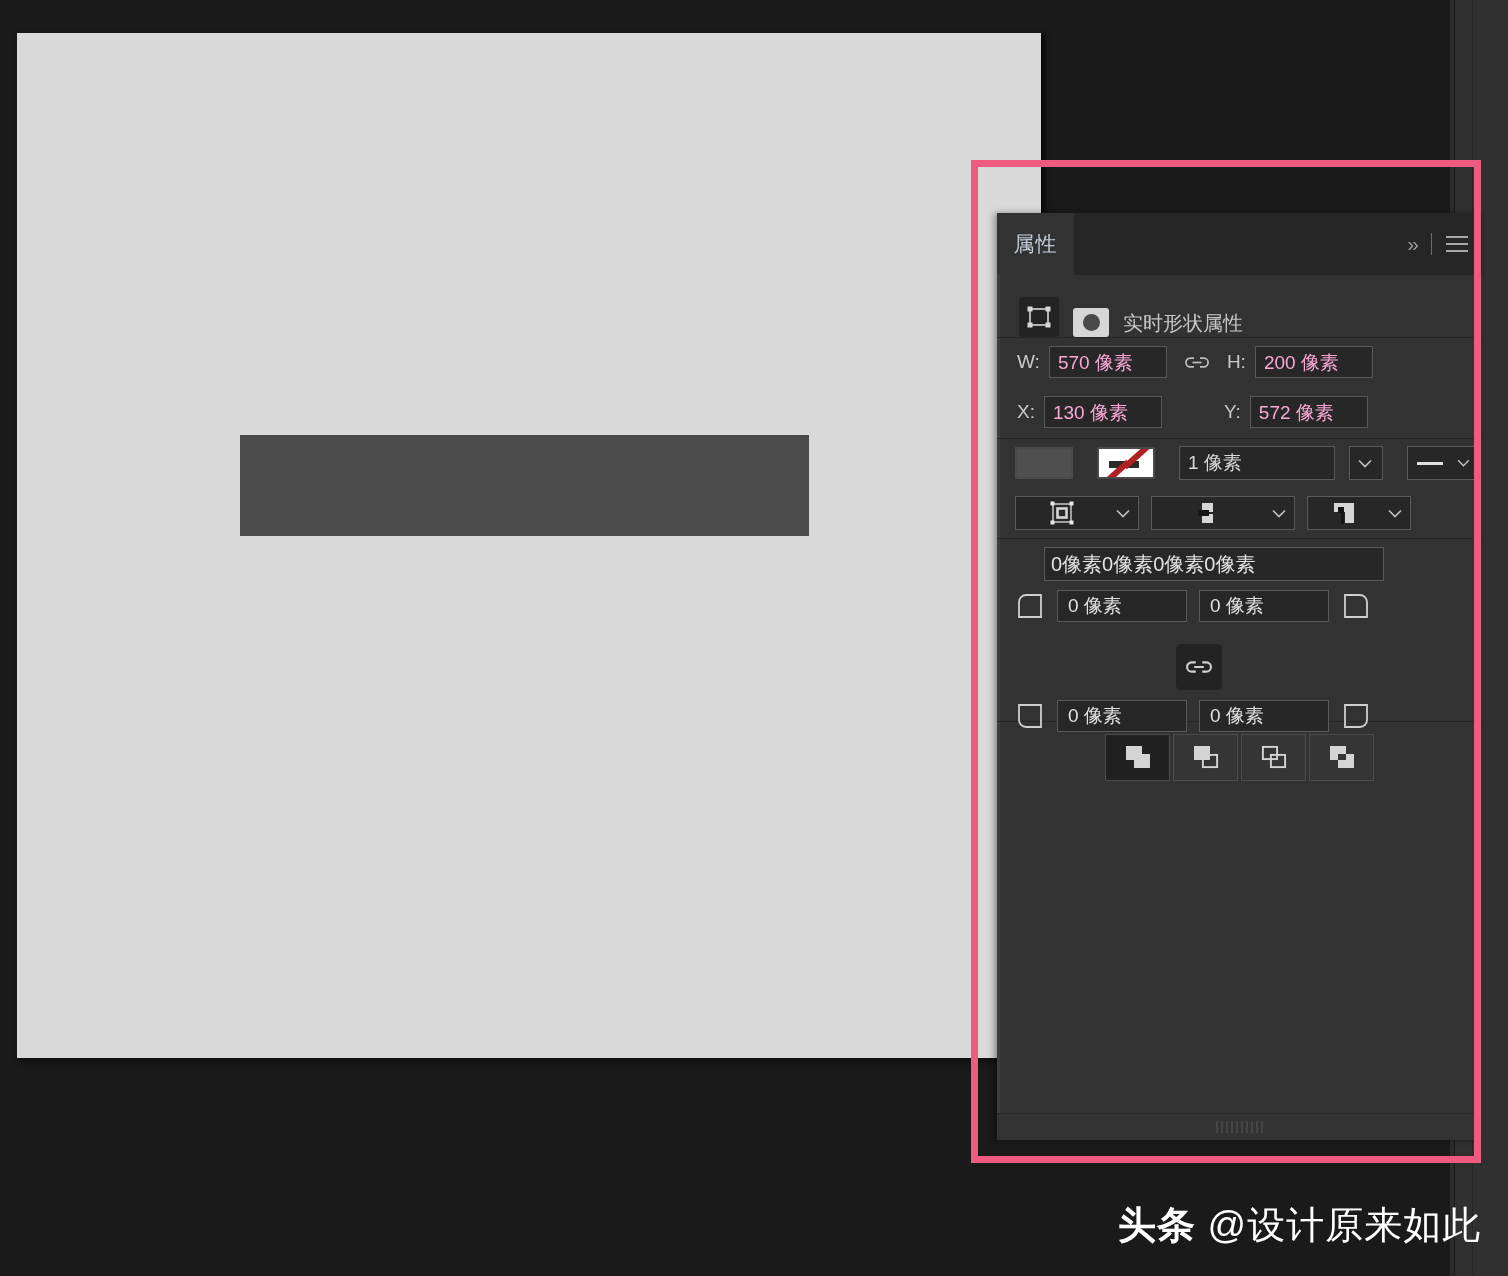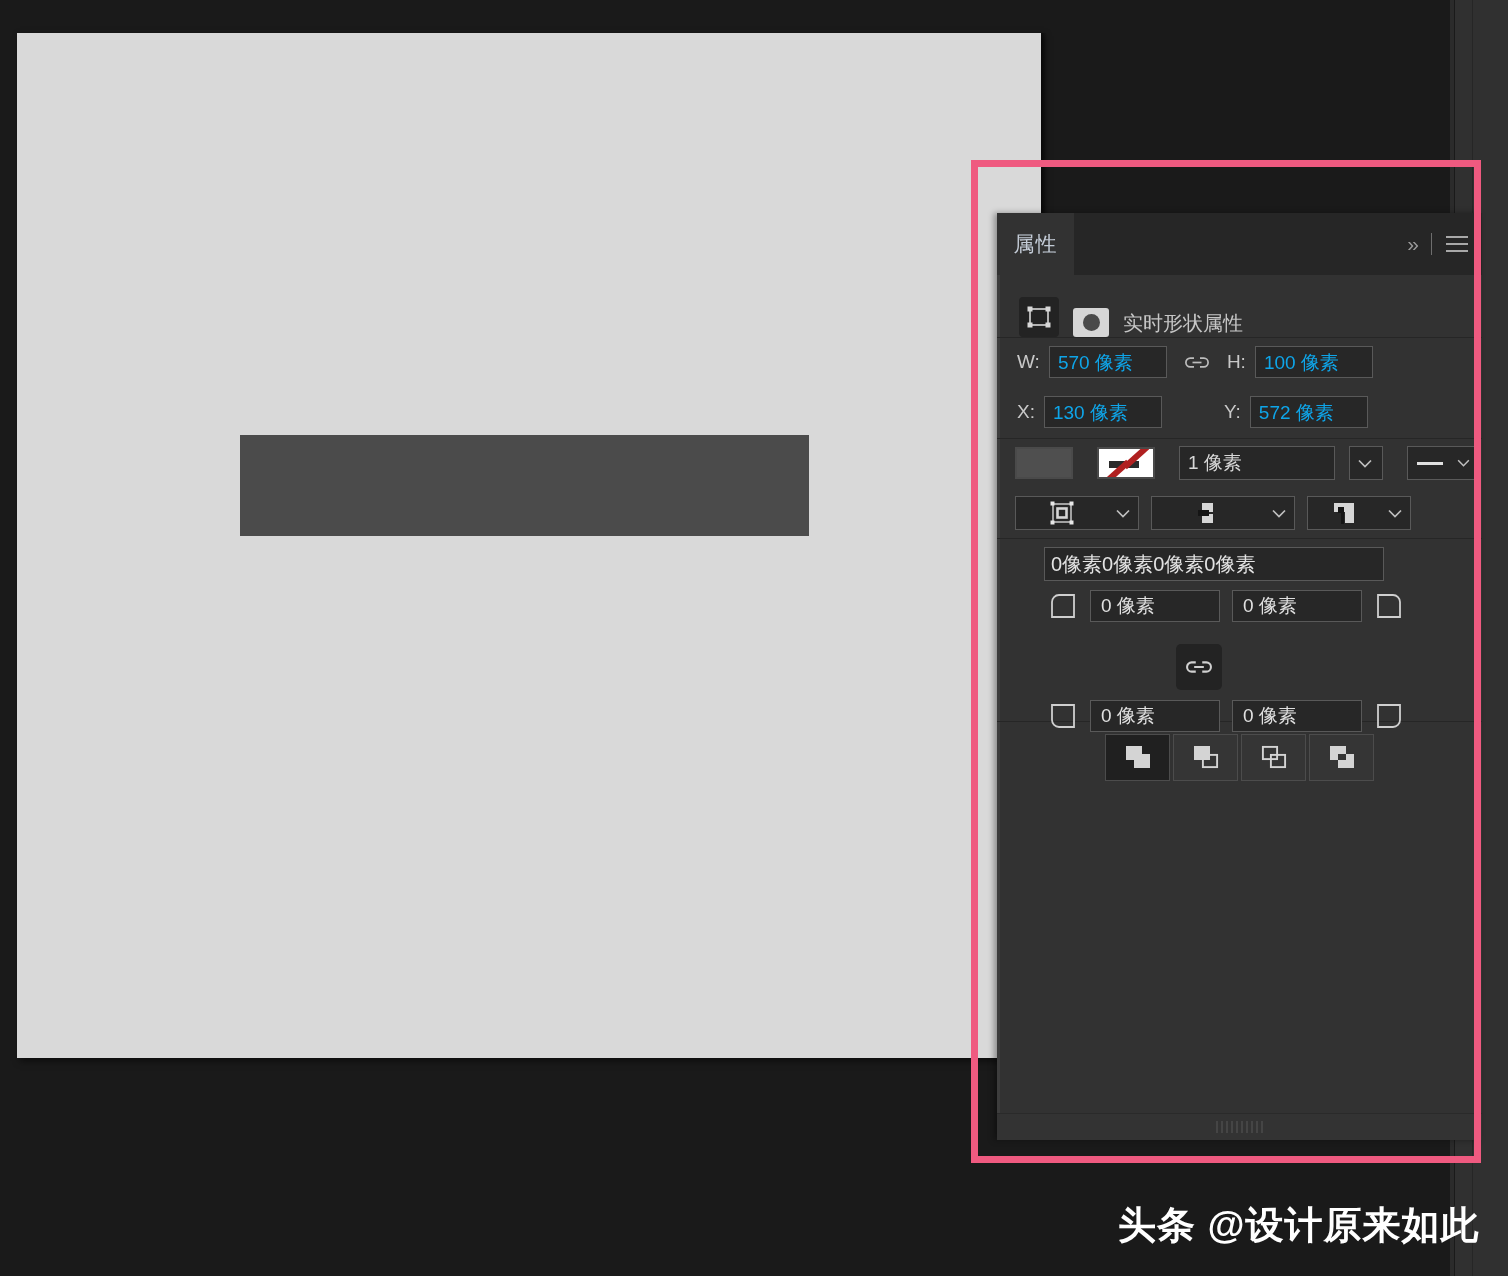--- a/index.html
+++ b/index.html
@@ -107,21 +107,21 @@
   #section-radius{top:325px;height:183px;}
   #section-pathops{top:508px;height:72px;}
 
   .field-row{display:flex;align-items:center;height:50px;padding-left:20px;}
 
   .field-label{
     color:#c9c9c9;font-size:19px;margin-right:9px;
   }
   .num-field{
     background:#272727;border:1px solid #595959;
-    color:#0ea5e9;font-size:19px;
+    color:#f9a8d4;font-size:19px;
     height:32px;line-height:32px;padding:0 8px;
     box-sizing:border-box;cursor:text;
   }
   .w-field{width:118px;}
   #link-wh-icon{
     margin:0 18px;color:#bdbdbd;font-size:20px;cursor:pointer;
   }
 
   
   #stroke-row{display:flex;align-items:center;height:50px;padding-left:18px;gap:24px;}
@@ -168,21 +168,21 @@
   }
 
   
   #radius-all-field{
     position:absolute;left:47px;top:9px;width:340px;height:34px;
     background:#272727;border:1px solid #595959;box-sizing:border-box;
     color:#e3e3e3;font-size:20px;line-height:32px;padding-left:6px;cursor:text;
   }
   .radius-row{
     position:absolute;left:0;right:0;display:flex;align-items:center;
-    padding-left:18px;gap:12px;margin-left:33px;
+    padding-left:18px;gap:12px;
   }
   #radius-row-top{top:52px;}
   #radius-row-bottom{top:162px;}
   .corner-glyph{width:30px;height:30px;cursor:pointer;}
   .radius-field{
     width:130px;height:32px;background:#272727;border:1px solid #595959;
     box-sizing:border-box;color:#e0e0e0;font-size:19px;line-height:30px;
     padding-left:10px;cursor:text;
   }
   #radius-link-button{
@@ -212,21 +212,21 @@
   #panel-resize-grip{display:flex;gap:3px;}
   #panel-resize-grip i{display:block;width:2px;height:12px;background:#454545;}
 
   
   #watermark{
     position:absolute;left:1118px;top:1200px;
     color:#ffffff;font-size:38px;letter-spacing:1px;
     white-space:nowrap;
   }
   #watermark b{font-weight:bold;}
-  #watermark span{font-weight:bold;}
+  #watermark span{font-weight:normal;}
 </style>
 </head>
 <body>
 
 <div id="app-root">
 
   <div class="bg-col" id="bg-strip-a"></div>
   <div class="bg-col" id="bg-strip-b"></div>
   <div class="bg-col" id="bg-strip-seam"></div>
 
@@ -274,21 +274,21 @@
       <div class="field-row">
         <span class="field-label">W:</span>
         <span class="num-field w-field">570 像素</span>
         <span id="link-wh-icon">
           <svg width="24" height="13" viewBox="0 0 24 13" aria-hidden="true">
             <path d="M9 2.2H5.2a4.3 4.3 0 000 8.6H9M15 2.2h3.8a4.3 4.3 0 010 8.6H15" fill="none" stroke="#bdbdbd" stroke-width="1.7"></path>
             <path d="M7.5 6.5h9" stroke="#bdbdbd" stroke-width="1.7"></path>
           </svg>
         </span>
         <span class="field-label">H:</span>
-        <span class="num-field w-field">100 像素</span>
+        <span class="num-field w-field">200 像素</span>
       </div>
       <div class="field-row">
         <span class="field-label">X:</span>
         <span class="num-field w-field">130 像素</span>
         <span style="width:62px"></span>
         <span class="field-label">Y:</span>
         <span class="num-field w-field">572 像素</span>
       </div>
     </div>
 

